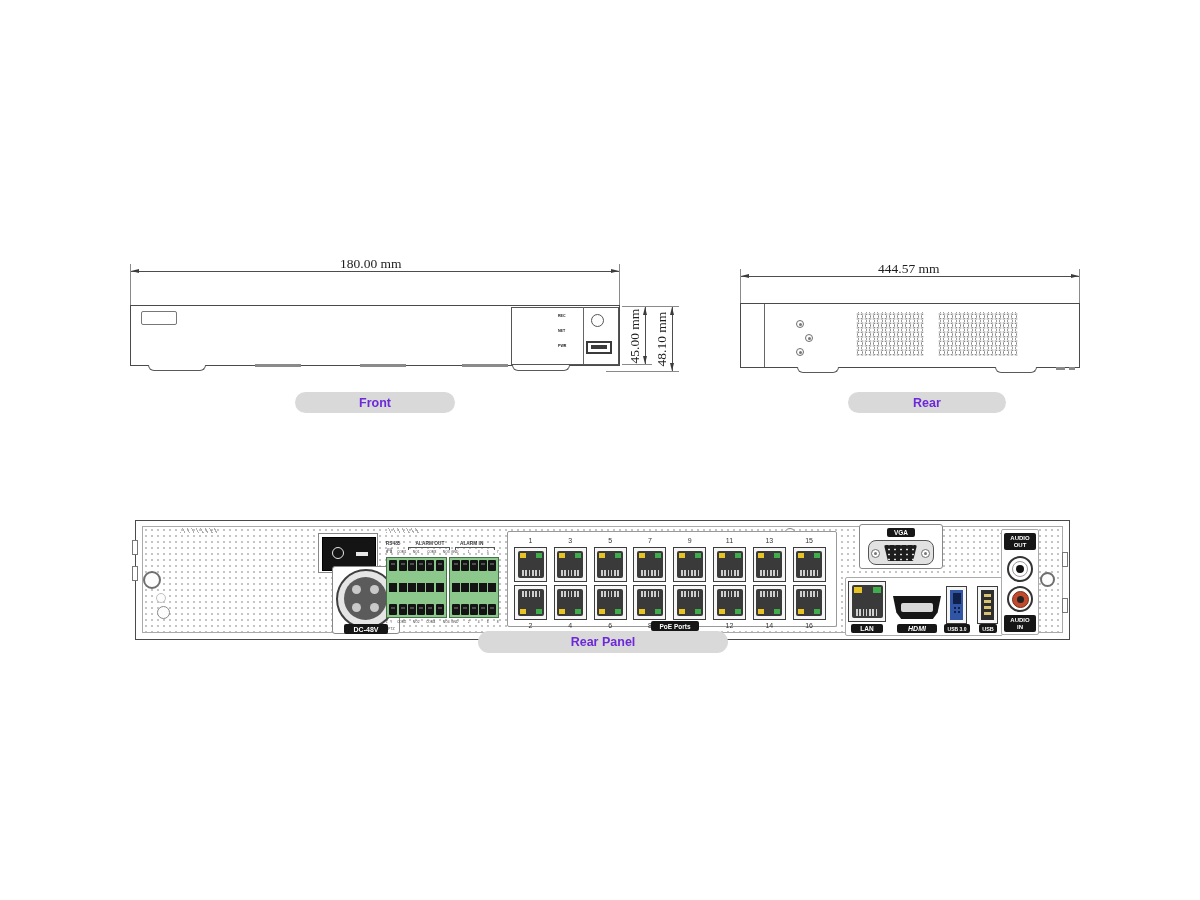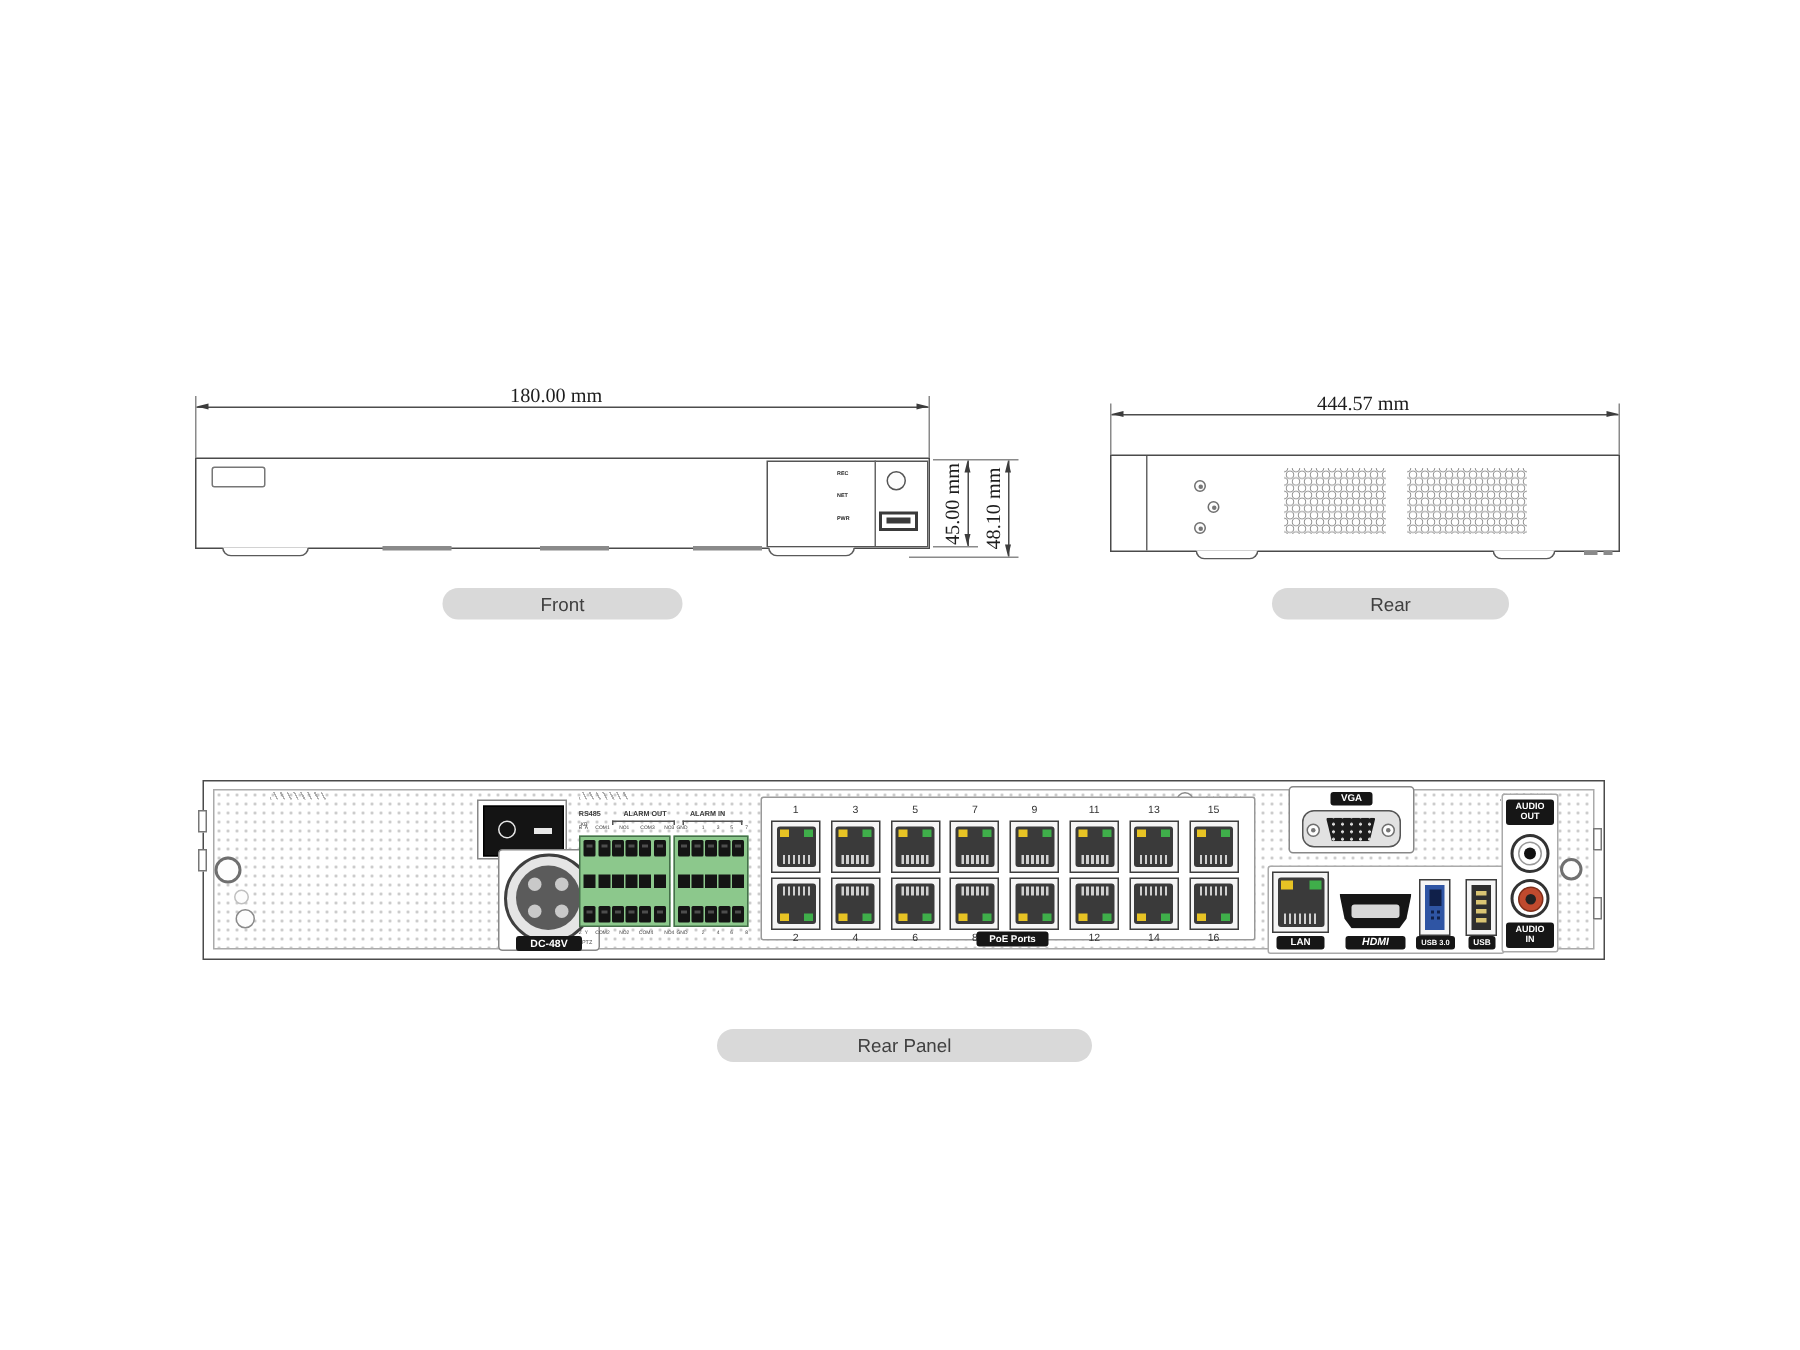--- a/index.html
+++ b/index.html
@@ -17,21 +17,21 @@
   .arr.u{border-left:2.5px solid transparent;border-right:2.5px solid transparent;border-bottom:8px solid #3c3c3c;}
   .arr.d{border-left:2.5px solid transparent;border-right:2.5px solid transparent;border-top:8px solid #3c3c3c;}
   .dim-text{position:absolute;font-family:"Liberation Serif",serif;font-size:13.5px;color:#1e1e1e;white-space:nowrap;}
   .dim-text.rot{transform:rotate(-90deg);}
   
   .outline{position:absolute;border:1.5px solid #4a4a4a;background:#fff;box-sizing:border-box;}
   .thin{position:absolute;border:1px solid #777;background:#fff;box-sizing:border-box;}
   .foot{position:absolute;height:6px;background:#fff;border:1px solid #5a5a5a;border-top:none;border-radius:0 0 7px 7px;box-sizing:border-box;}
   .tab{position:absolute;height:3px;background:#8a8a8a;}
   .pill{position:absolute;background:#d9d9d9;border-radius:12px;display:flex;align-items:center;justify-content:center;
-        font-size:12.5px;font-weight:normal;color:#404040;}
+        font-size:12.5px;font-weight:bold;color:#6d28d9;}
   
   .dots{background-image:radial-gradient(circle,#c3c3c3 0.7px,rgba(0,0,0,0) 1.1px);background-size:6px 6px;}
   .vents{position:absolute;background-image:
       radial-gradient(circle,#ffffff 1.9px,#8a8a8a 2.5px,rgba(0,0,0,0) 3.1px),
       radial-gradient(circle,#ffffff 1.9px,#8a8a8a 2.5px,rgba(0,0,0,0) 3.1px);
       background-size:8px 9px;background-position:0 0,4px 4.5px;}
   .zig{position:absolute;height:5px;opacity:.8;
        background:repeating-linear-gradient(62deg,#9a9a9a 0 1px,rgba(0,0,0,0) 1px 4px);}
   .screw{position:absolute;border:1.4px solid #6f6f6f;border-radius:50%;background:#fdfdfd;box-sizing:border-box;}
   .screw .dot{position:absolute;left:50%;top:50%;width:3px;height:3px;margin:-1.5px 0 0 -1.5px;border-radius:50%;background:#777;}
@@ -471,16 +471,16 @@
     </div>
     <div class="rca" style="left:1007px;top:586px;width:26px;height:26px;background:#fff;border:2px solid #333;">
       <div class="rca" style="left:2.5px;top:2.5px;width:17px;height:17px;background:#c04a2e;border:1px solid #7e2d18;"></div>
       <div class="rca" style="left:7.5px;top:7.5px;width:7px;height:7px;background:#222;"></div>
     </div>
     <div class="blabel" style="left:1004px;top:615px;width:32px;height:17px;font-size:6px;line-height:7px;flex-direction:column;">
       <span>AUDIO</span>
       <span>IN</span>
     </div>
 
-    <div class="pill" style="left:478px;top:686px;width:250px;height:22px;">Rear Panel</div>
+    <div class="pill" style="left:478px;top:631px;width:250px;height:22px;">Rear Panel</div>
   </div>
 
 </div>
 
 </body></html>

